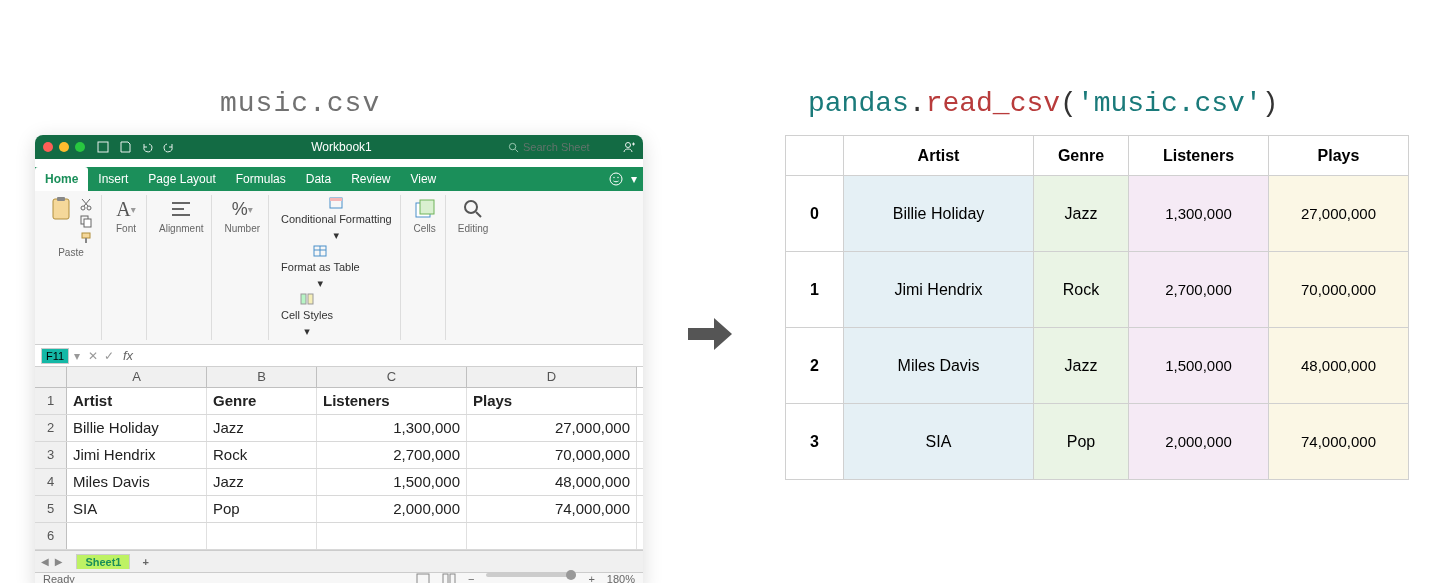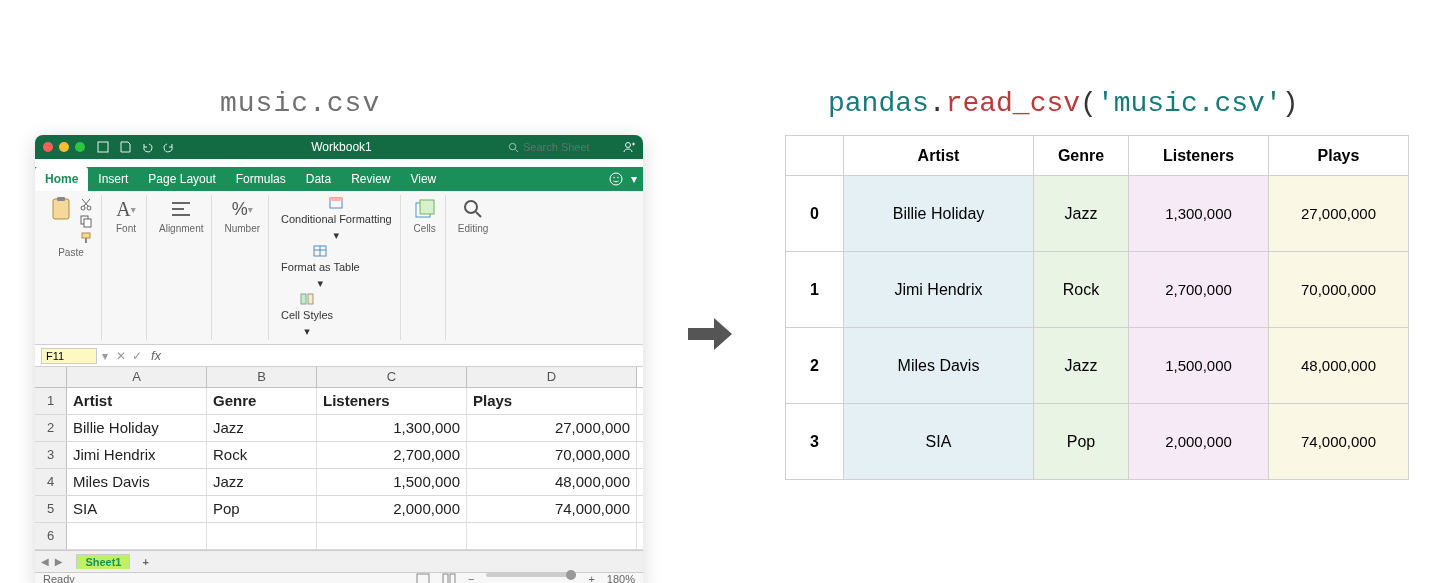--- a/index.html
+++ b/index.html
@@ -1,20 +1,20 @@
 <!DOCTYPE html>
 <html><head>
 <meta charset="utf-8">
 <style>
 * { box-sizing: border-box; margin: 0; padding: 0; }
 body { font-family: -apple-system, "Helvetica Neue", Arial, sans-serif; background: #fff; width: 1435px; height: 583px; position: relative; }
 
 
 .title-left { position: absolute; top: 88px; left: 220px; font-family: "Courier New", monospace; font-size: 28px; color: #717171; letter-spacing: 1px; }
-.title-right { position: absolute; top: 88px; left: 828px; font-family: "Courier New", monospace; font-size: 28px; }
+.title-right { position: absolute; top: 88px; left: 808px; font-family: "Courier New", monospace; font-size: 28px; }
 .code-teal { color: #1a7a7a; }
 .code-red { color: #b83b3b; }
 .code-black { color: #333; }
 
 
 .excel-window { position: absolute; top: 135px; left: 35px; width: 608px; border-radius: 8px; overflow: hidden; box-shadow: 0 4px 20px rgba(0,0,0,0.15); font-size: 13px; color: #222; }
 
 .titlebar { background: #136b44; height: 24px; display: flex; align-items: center; padding: 0 8px; color: #fff; font-size: 12px; }
 .traffic { display: flex; gap: 6px; }
 .dot { width: 10px; height: 10px; border-radius: 50%; }
@@ -35,21 +35,21 @@
 .ribbon { background: #f7f7f7; border-bottom: 1px solid #d0d0d0; display: flex; padding: 4px 6px; gap: 4px; }
 .ribbon-group { border-right: 1px solid #ddd; padding: 2px 8px; display: flex; flex-direction: column; align-items: center; }
 .ribbon-group:last-child { border-right: none; }
 .ribbon-label { font-size: 10px; color: #666; margin-top: 2px; }
 .big-icon { width: 24px; height: 24px; display: flex; align-items: center; justify-content: center; }
 .mini-row { display: flex; gap: 4px; }
 .mini-icon { width: 14px; height: 14px; }
 .ribbon-text { font-size: 11px; color: #333; white-space: nowrap; display: flex; align-items: center; gap: 4px; flex-direction: column; }
 
 .formula-bar { background: #fff; border-bottom: 1px solid #d0d0d0; display: flex; align-items: center; padding: 2px 6px; height: 22px; }
-.namebox { width: 56px; border: 1px solid #ccc; padding: 1px 4px; font-size: 11px; background: #fef9c3; }
+.namebox { width: 28px; border: 1px solid #ccc; padding: 1px 4px; font-size: 11px; background: #14b8a6; }
 .fb-btn { width: 16px; text-align: center; color: #999; font-size: 12px; }
 .fx { font-style: italic; color: #666; margin: 0 6px; }
 
 .grid-area { background: #fff; }
 .col-headers { display: flex; border-bottom: 1px solid #c0c0c0; }
 .corner { width: 32px; height: 20px; background: #f0f0f0; border-right: 1px solid #c0c0c0; }
 .col-h { background: #f0f0f0; border-right: 1px solid #c0c0c0; text-align: center; font-size: 13px; color: #555; height: 20px; line-height: 20px; }
 .colA { width: 140px; } .colB { width: 110px; } .colC { width: 150px; } .colD { width: 170px; }
 
 .grid-row { display: flex; border-bottom: 1px solid #d8d8d8; }

